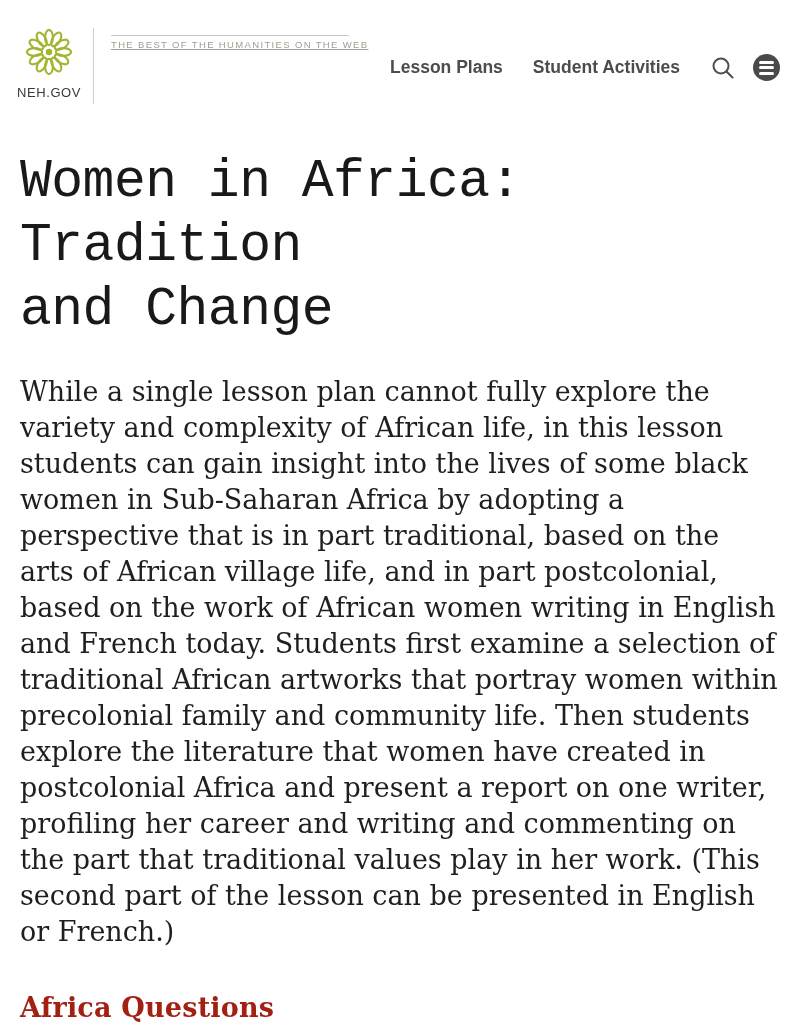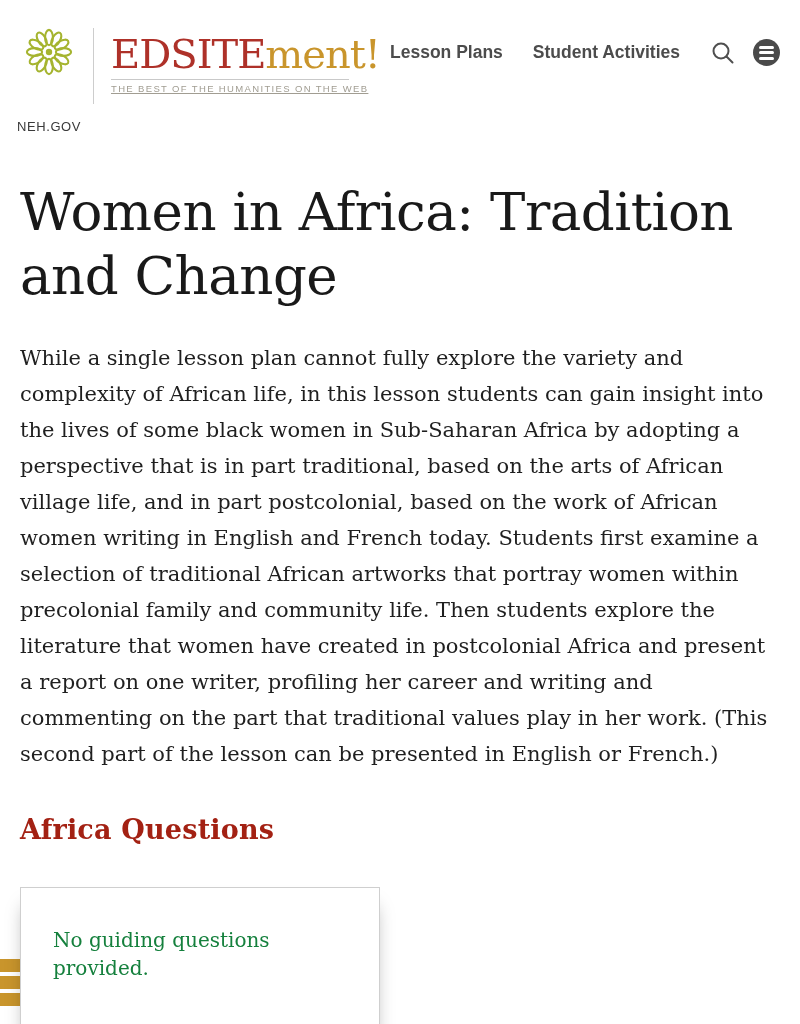--- a/index.html
+++ b/index.html
@@ -12,21 +12,21 @@
   .page { width: 800px; height: 1024px; position: relative; background: #fff; }
 
   
   header {
     display: flex; align-items: flex-start;
     padding: 26px 20px 0 20px;
   }
   .brand { display: flex; align-items: flex-start; }
   .neh-block {
     display: flex; flex-direction: column; align-items: center;
-    cursor: pointer; width: 58px; gap: 34px;
+    cursor: pointer; width: 58px;
   }
   .neh-rosette { display: block; }
   .neh-label {
     margin-top: 7px;
     font-family: "Liberation Sans", sans-serif;
     font-size: 13px; letter-spacing: 0.6px; color: #3a3a3a;
   }
   .brand-divider {
     width: 1px; height: 76px; background: #cdcdcd;
     margin: 2px 17px 0 15px;
@@ -41,21 +41,21 @@
   .wordmark .wm-gold { color: #c9952c; }
   .logo-rule { height: 1px; background: #c9c9c9; margin: 3px 0 3px 0; width: 238px; }
   .tagline {
     font-family: "Liberation Sans", sans-serif;
     font-size: 9.5px; letter-spacing: 1.35px; color: #a19d92;
     white-space: nowrap;
     text-decoration: underline;
   }
 
   .top-nav {
-    margin-left: auto; margin-top: 13px;
+    margin-left: auto; margin-top: 28px;
     display: flex; align-items: center;
   }
   .nav-link {
     font-family: "Liberation Sans", sans-serif;
     font-size: 17.5px; font-weight: 700; color: #4c4c4c;
     text-decoration: none; cursor: pointer; white-space: nowrap;
   }
   .nav-link + .nav-link { margin-left: 30px; text-align: right; }
   .search-btn { margin-left: 30px; cursor: pointer; display: flex; align-items: center; }
   .menu-btn {
@@ -67,24 +67,24 @@
   .menu-bar + .menu-bar { margin-top: 2.5px; }
 
   
   main { position: relative; }
   h1.page-title {
     margin: 46px 20px 0 20px;
     font-size: 53px; line-height: 64px; font-weight: 400;
     color: #191919; letter-spacing: -0.5px;
     max-width: 760px;
   }
-  h1.page-title span { display: block; }
+  h1.page-title span { display: block; font-family: Liberation Mono, monospace; }
   .intro {
     margin: 32px 20px 0 20px; max-width: 760px;
-    font-size: 21px; line-height: 36px; color: #1f1f1f;
+    font-size: 27px; line-height: 36px; color: #1f1f1f;
   }
   h2.section-heading {
     margin: 42px 20px 0 20px;
     font-size: 27px; font-weight: 700; color: #a32113;
     letter-spacing: 0.2px;
   }
 
   .gq-row { position: relative; margin-top: 42px; height: 167px; }
   .stripes { position: absolute; left: 0; top: 72px; width: 20px; }
   .stripe { width: 20px; height: 13px; background: #c9952c; }
@@ -125,23 +125,20 @@
             <ellipse transform="rotate(330)" cx="0" cy="-14.5" rx="3.9" ry="7.6"></ellipse>
             <circle cx="0" cy="0" r="3.2" fill="#a5b42f" stroke="none"></circle>
           </g>
         </svg>
         <div class="neh-label">NEH.GOV</div>
       </div>
 
       <div class="brand-divider"></div>
 
       <div class="eds-logo">
-        <div class="wordmark">
-          <span class="wm-red">EDSITE</span><span class="wm-gold">ment!</span>
-        </div>
         <div class="logo-rule"></div>
         <div class="tagline">THE BEST OF THE HUMANITIES ON THE WEB</div>
       </div>
     </div>
 
     <nav class="top-nav">
       <a class="nav-link">Lesson Plans</a>
       <a class="nav-link">Student Activities</a>
       <span class="search-btn">
         <svg width="26" height="26" viewBox="0 0 26 26">

